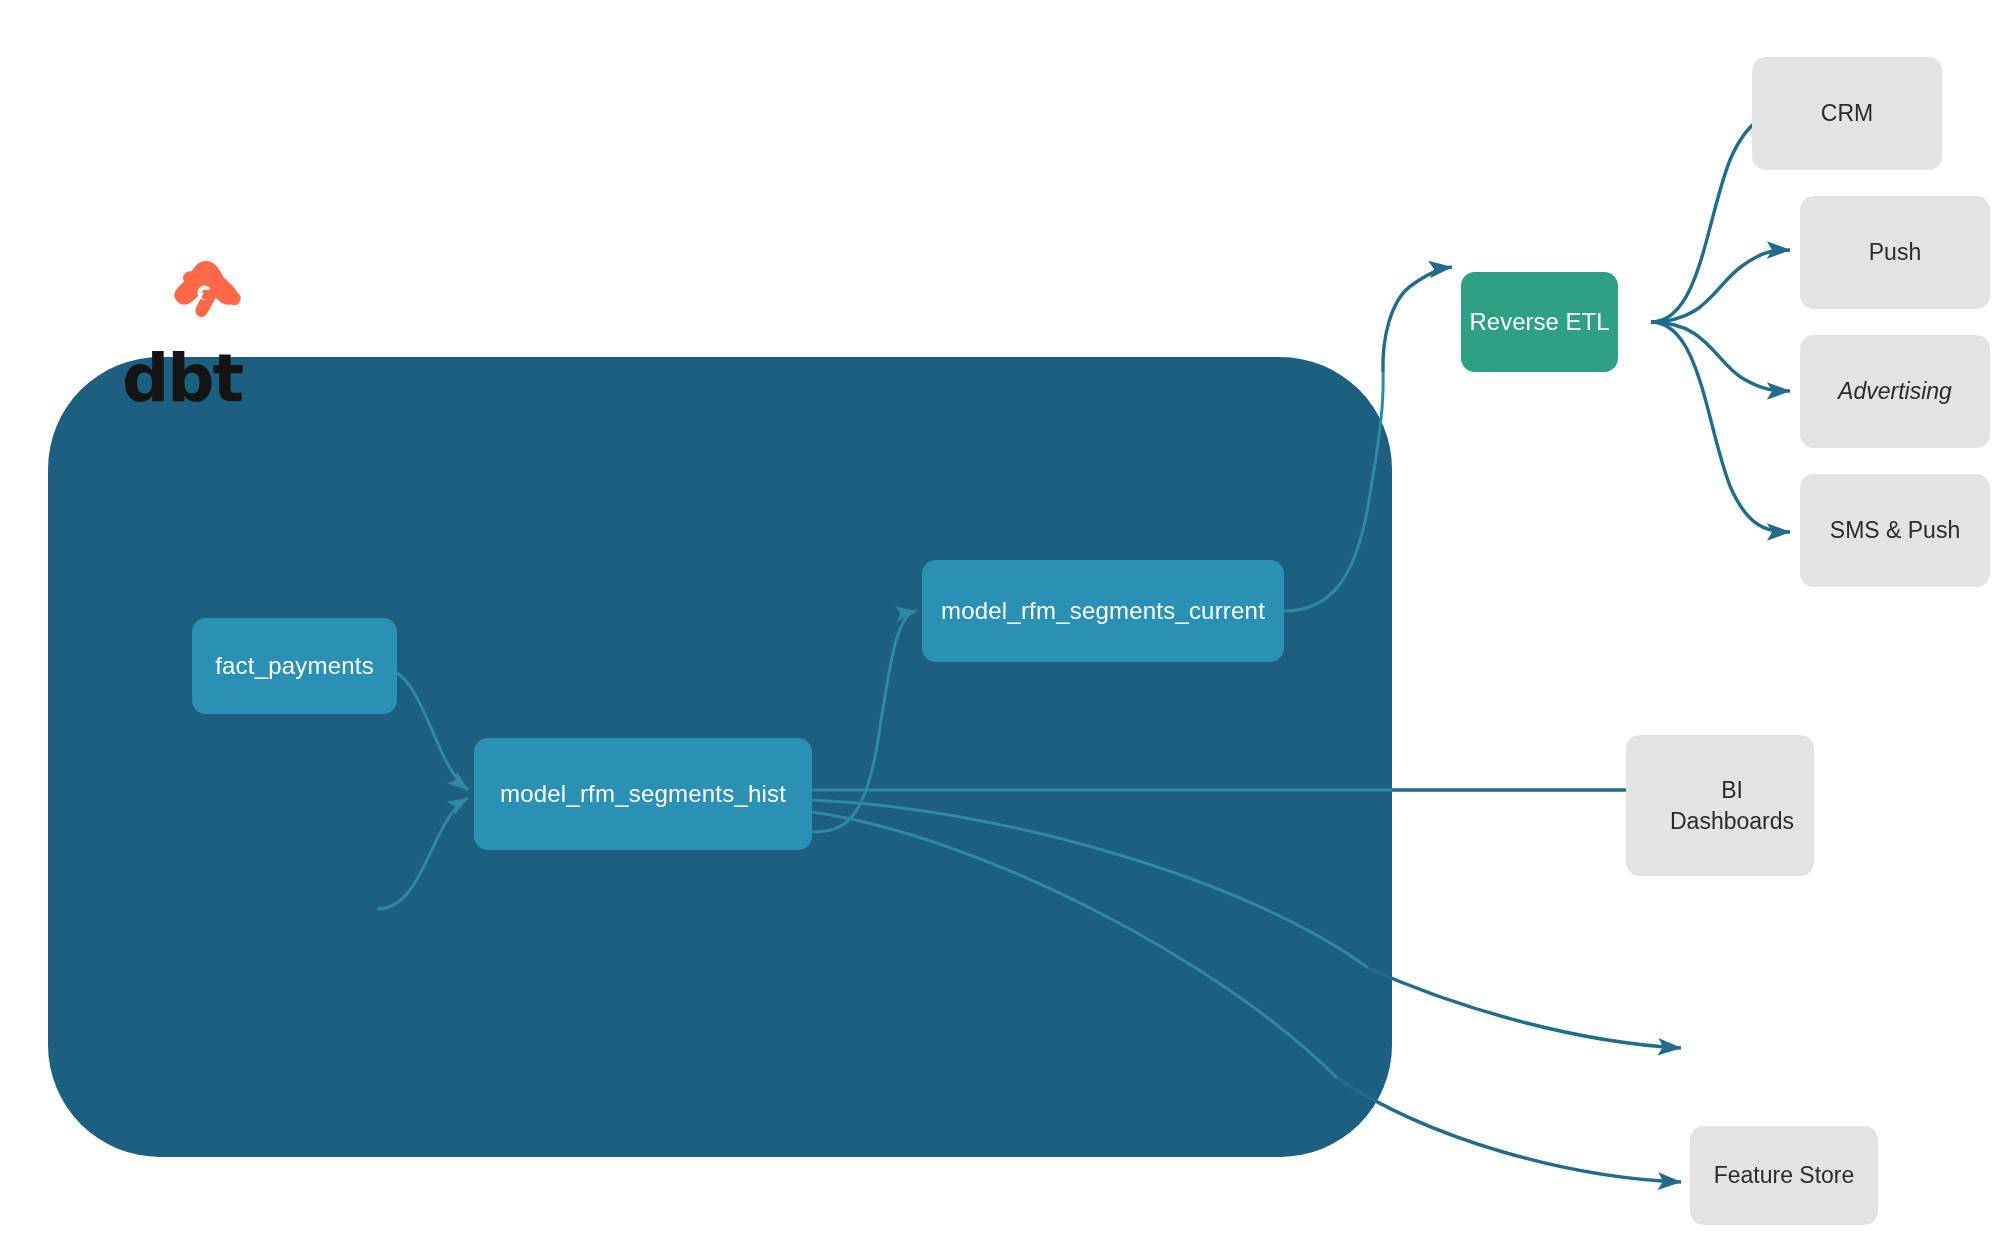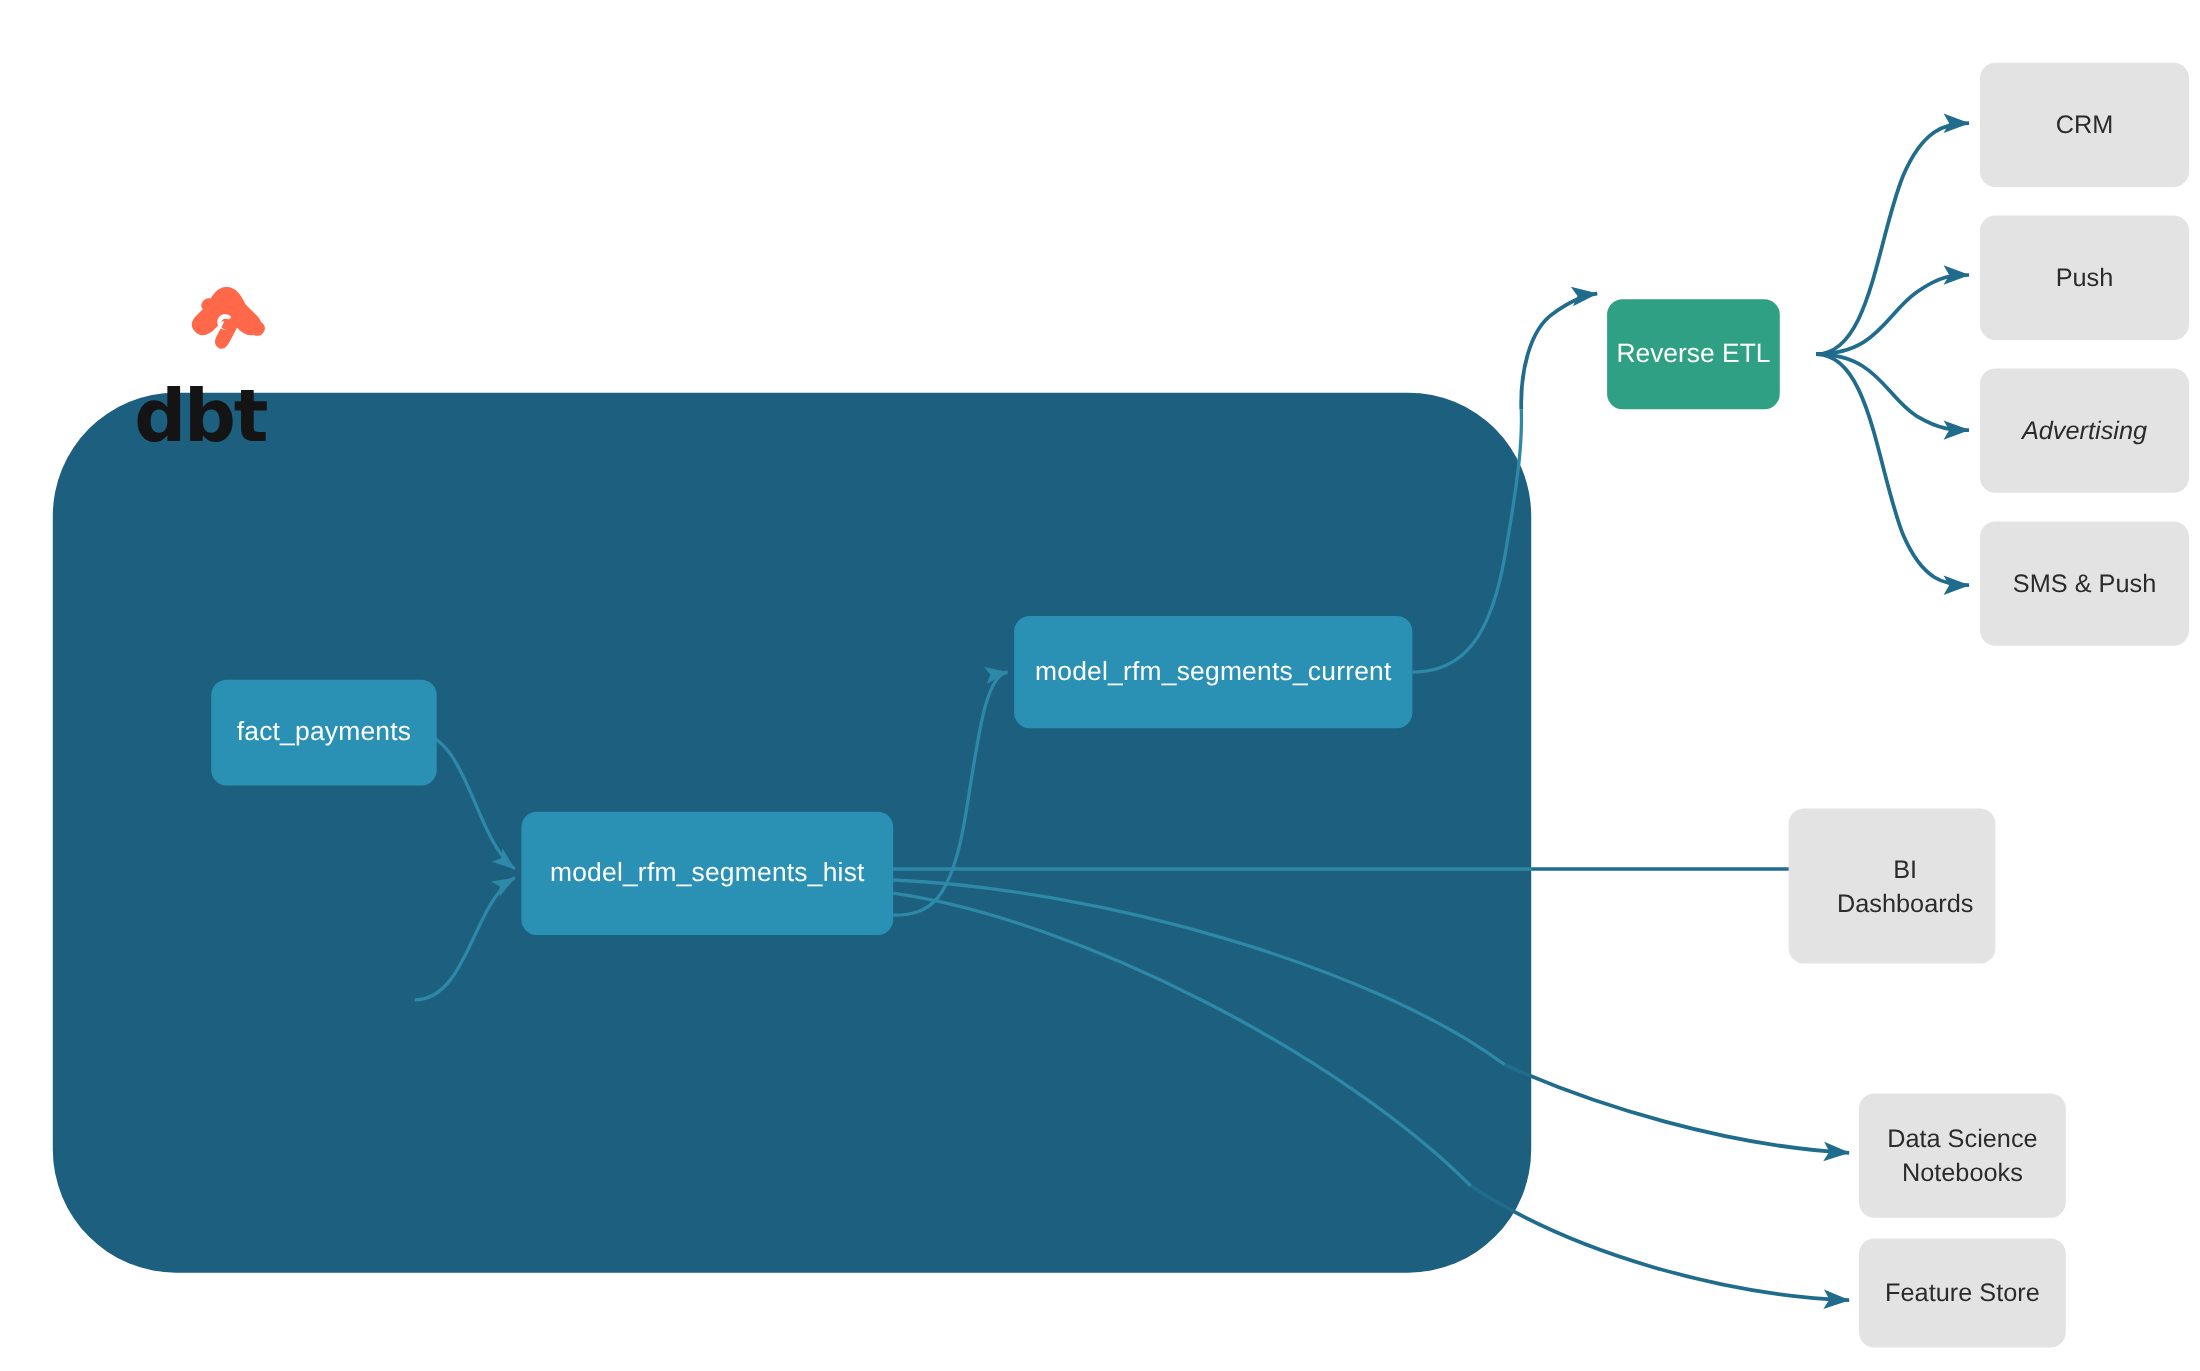--- a/index.html
+++ b/index.html
@@ -115,21 +115,21 @@
     display: flex;
     align-items: center;
     justify-content: center;
     color: #2B2B2B;
     font-size: 23px;
     text-align: center;
     line-height: 1.32;
     box-sizing: border-box;
     padding: 0 16px;
   }
-  #dest-crm         { left: 1800px; top: 57px;   width: 190px; height: 113px; }
+  #dest-crm         { left: 1752px; top: 57px;   width: 190px; height: 113px; }
   #dest-email       { left: 1800px; top: 196px;  width: 190px; height: 113px; }
   #dest-advertising { left: 1800px; top: 335px;  width: 190px; height: 113px; font-style: italic; }
   #dest-sms-push    { left: 1800px; top: 474px;  width: 190px; height: 113px; }
 
   #dest-bi          { left: 1626px; top: 735px;  width: 188px; height: 141px; padding-left: 40px; }
   #dest-ds          { left: 1690px; top: 994px;  width: 188px; height: 113px; }
   #dest-feature     { left: 1690px; top = 0; top: 1126px; width: 188px; height: 99px; }
 </style>
 </head>
 <body>
@@ -227,23 +227,17 @@
   <div class="dest-node" id="dest-advertising">
     <span>Advertising</span>
   </div>
   <div class="dest-node" id="dest-sms-push">
     <span>SMS &amp; Push</span>
   </div>
 
   <div class="dest-node" id="dest-bi">
     <span>BI Dashboards</span>
   </div>
-  <div class="dest-node" id="dest-ds">
-    <span>
-      <span>Data Science</span><br>
-      <span>Notebooks</span>
-    </span>
-  </div>
   <div class="dest-node" id="dest-feature">
     <span>Feature Store</span>
   </div>
 
 </div>
 
 </body></html>

